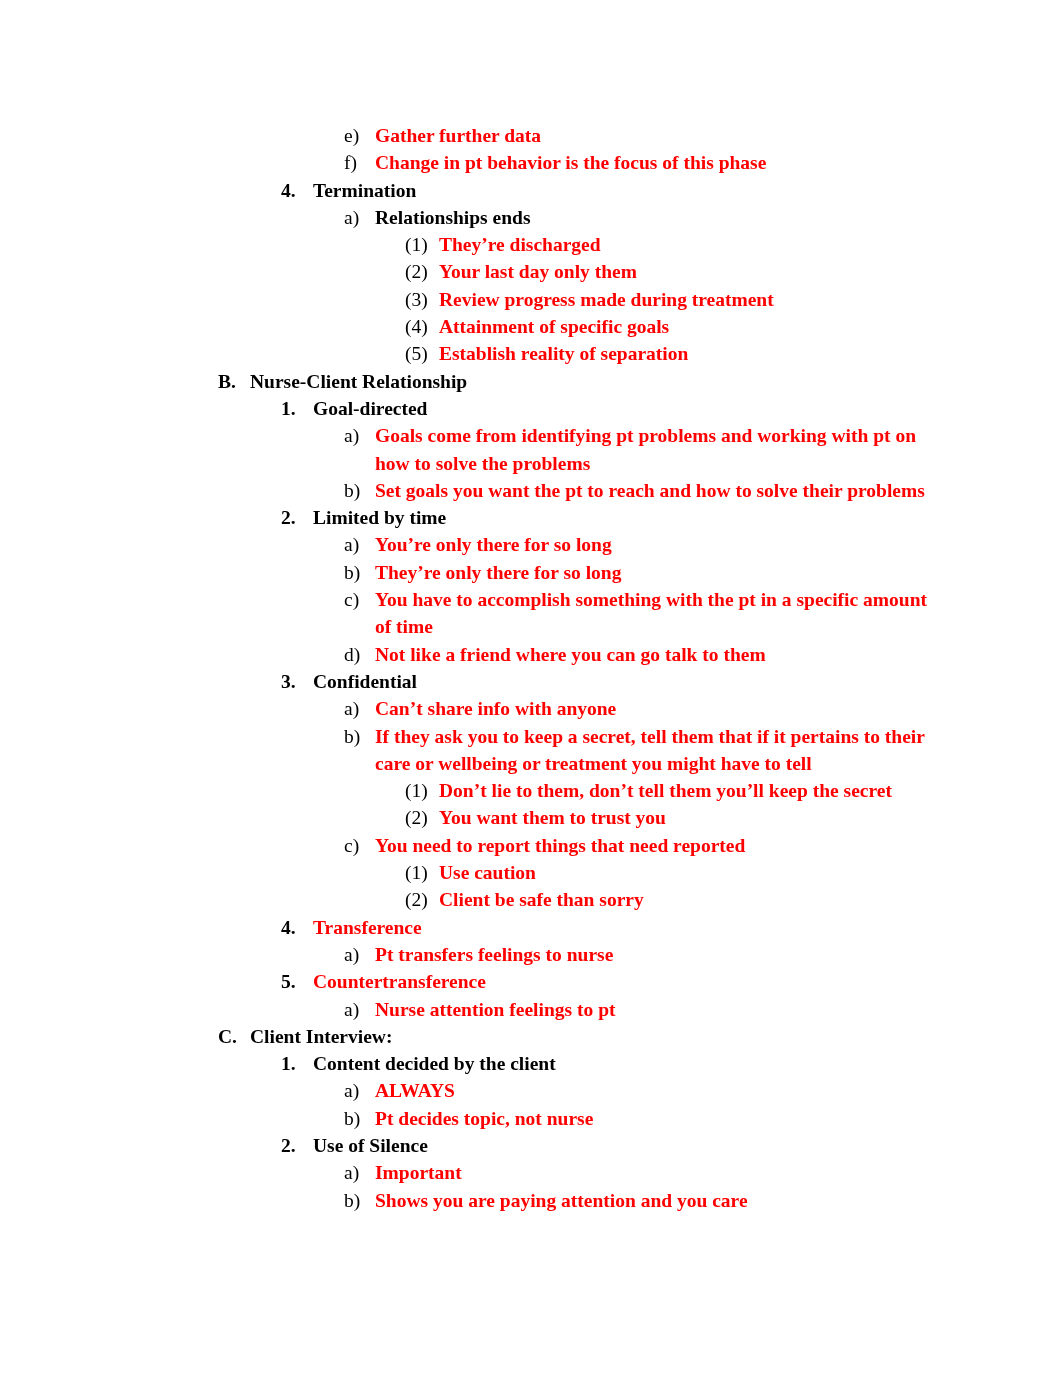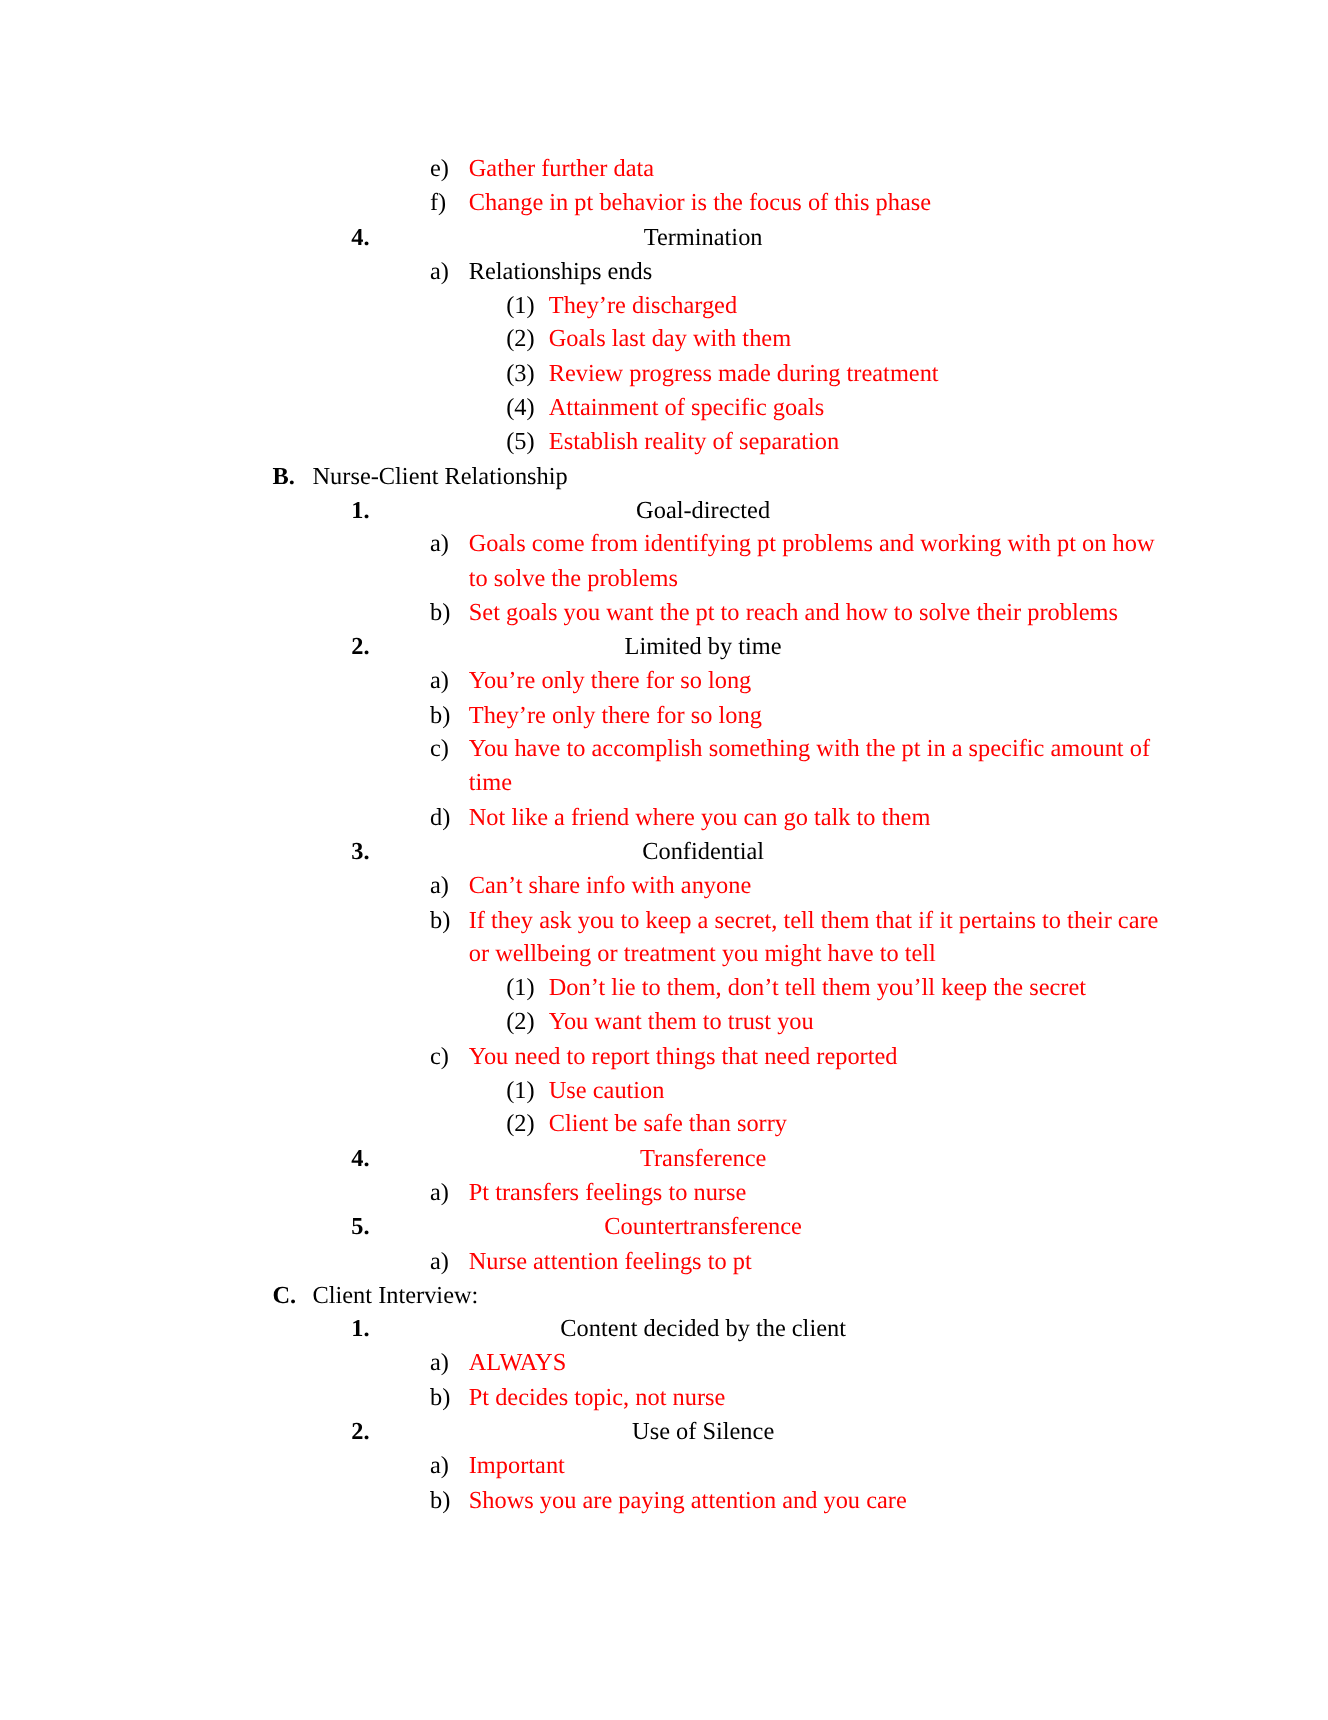--- a/index.html
+++ b/index.html
@@ -34,30 +34,31 @@
   }
   .marker {
     flex: 0 0 auto;
     text-align: left;
     color: #000000;
     white-space: pre;
   }
   .text {
     flex: 1 1 auto;
     white-space: normal;
+    font-weight: bold;
   }
   
   .lvl1 { padding-left: 218px; }
   .lvl1 > .marker { width: 32px; font-weight: bold; }
   .lvl1 > .text { }
 
   
   .lvl2 { padding-left: 281px; }
   .lvl2 > .marker { width: 32px; font-weight: bold; }
-  .lvl2 > .text { padding-right: 250px; text-align: center; }
+  .lvl2 > .text { padding-right: 250px; }
 
   
   .lvl3 { padding-left: 344px; }
   .lvl3 > .marker { width: 31px; }
   .lvl3 > .text { padding-right: 122px; }
 
   
   .lvl4 { padding-left: 405px; }
   .lvl4 > .marker { width: 34px; }
   .lvl4 > .text { padding-right: 48px; }
@@ -85,21 +86,21 @@
       <div class="row lvl3">
         <span class="marker">a)</span>
         <span class="text black">Relationships ends</span>
       </div>
       <div class="row lvl4">
         <span class="marker">(1)</span>
         <span class="text red">They’re discharged</span>
       </div>
       <div class="row lvl4">
         <span class="marker">(2)</span>
-        <span class="text red">Goals last day with them</span>
+        <span class="text red">Your last day only them</span>
       </div>
       <div class="row lvl4">
         <span class="marker">(3)</span>
         <span class="text red">Review progress made during treatment</span>
       </div>
       <div class="row lvl4">
         <span class="marker">(4)</span>
         <span class="text red">Attainment of specific goals</span>
       </div>
       <div class="row lvl4">

